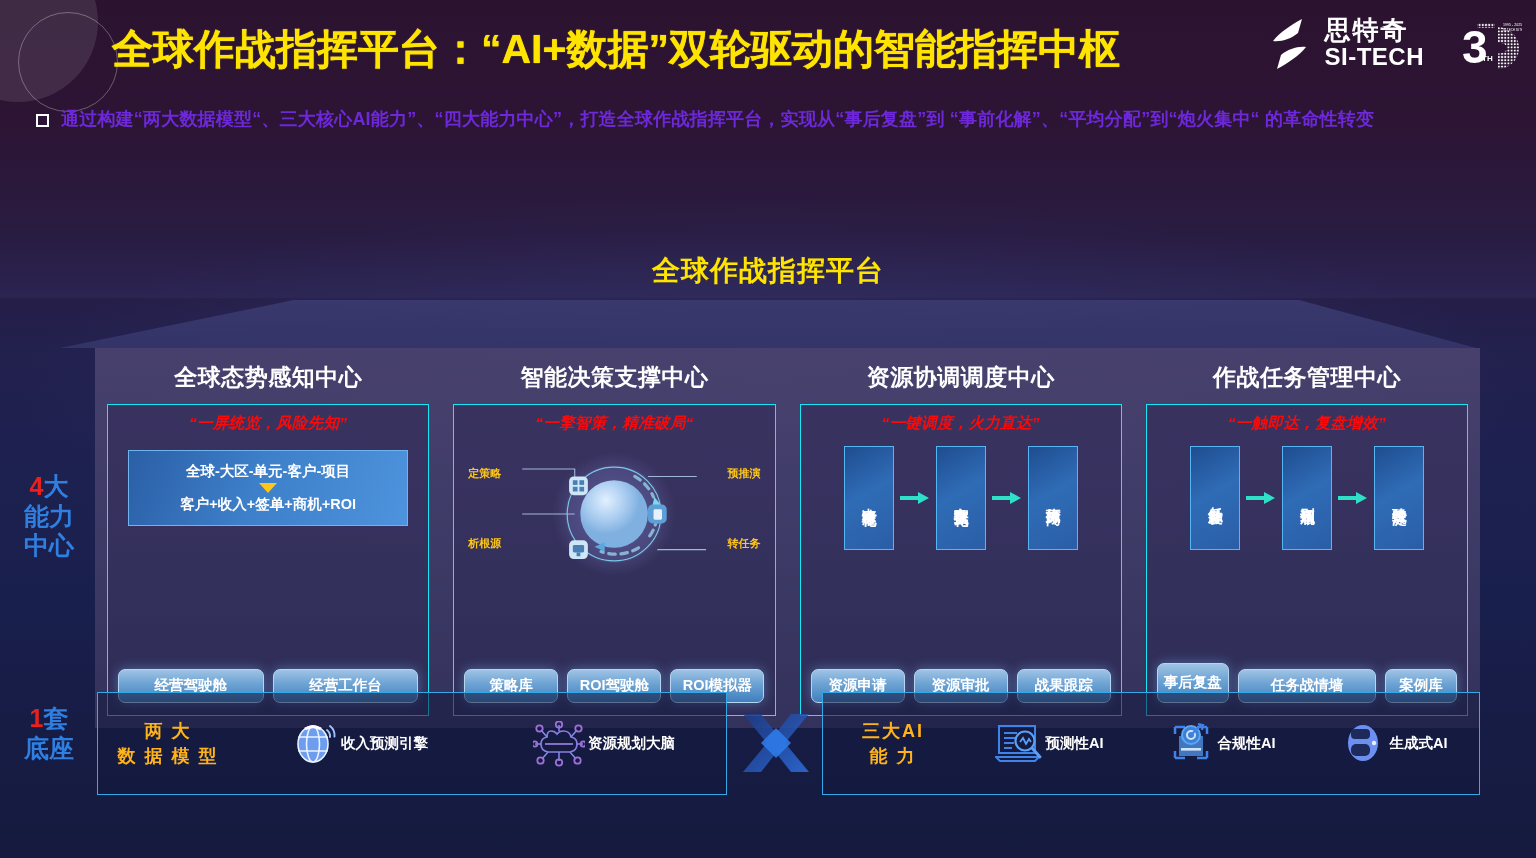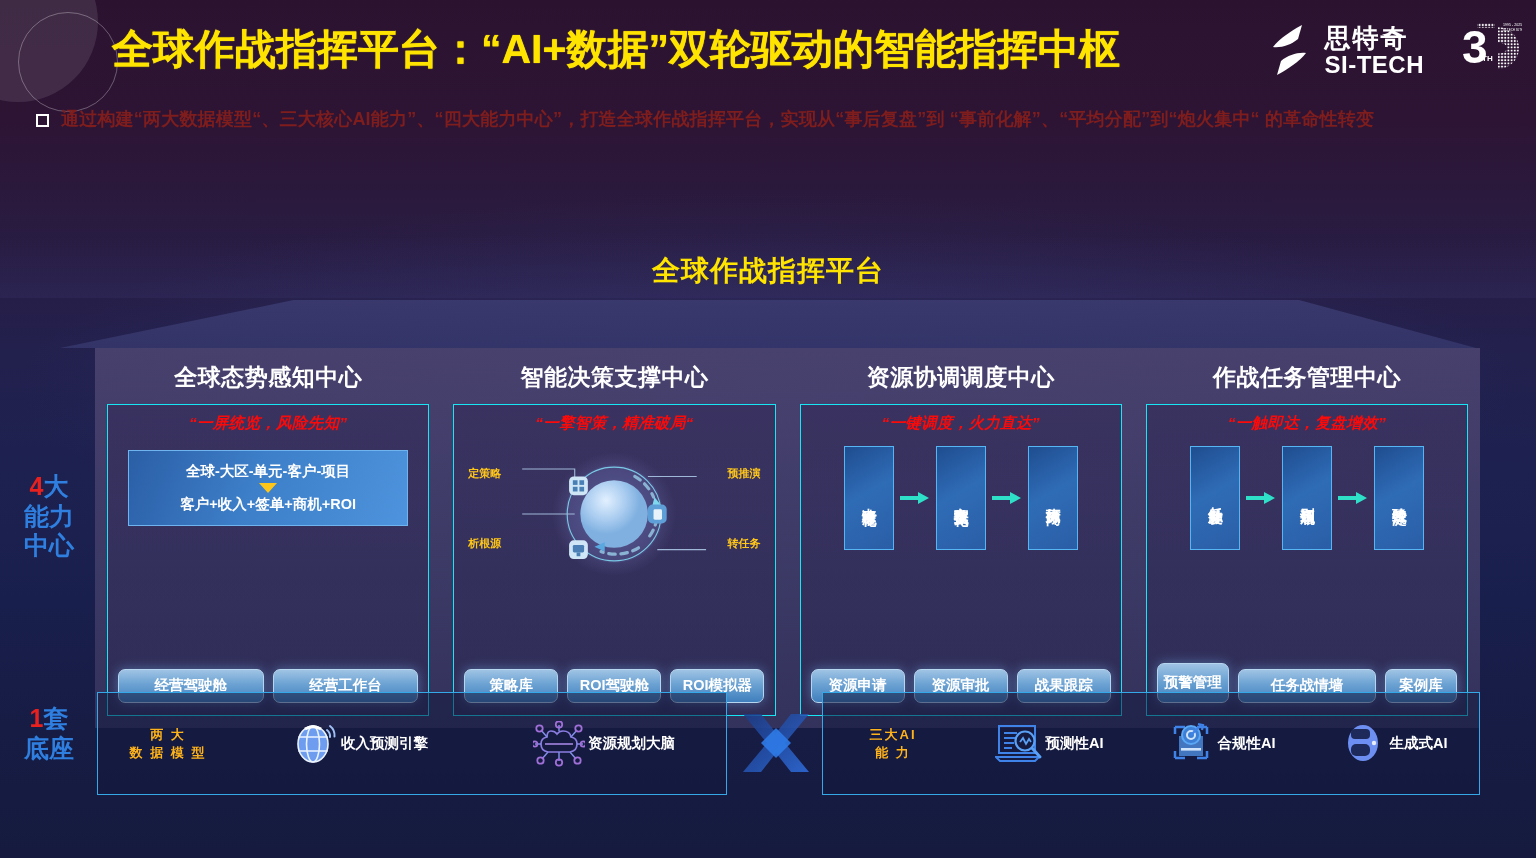--- a/index.html
+++ b/index.html
@@ -28,37 +28,37 @@
   }
 
   
   .header{ position:absolute; left:0; top:0; width:100%; height:100px; }
   .title{
     position:absolute; left:112px; top:22px;
     font-size:41px; font-weight:bold; color:#ffe400;
     letter-spacing:0px; white-space:nowrap;
     text-shadow:0 0 1px #ffe400;
   }
-  .logo-wrap{ position:absolute; right:14px; top:17px; display:flex; align-items:flex-end; gap:14px; }
+  .logo-wrap{ position:absolute; right:14px; top:17px; display:flex; align-items:flex-start; gap:14px; }
   .logo-mark{ width:40px; height:54px; }
   .logo-text{ line-height:1; }
   .logo-cn{ font-size:26px; font-weight:bold; letter-spacing:2px; color:#fff; }
   .logo-en{ font-size:24px; font-weight:bold; letter-spacing:.5px; color:#fff; margin-top:2px; }
   .anniv{ position:relative; width:76px; height:60px; margin-left:8px; }
 
   
   .subtitle{
     position:absolute; left:36px; top:106px; width:1480px;
     display:flex; align-items:flex-start; gap:12px;
   }
   .bullet-sq{
     width:13px; height:13px; border:2px solid #fff; margin-top:8px; flex:none;
   }
   .subtitle-text{
-    font-size:18px; font-weight:bold; line-height:1.55; color:#7f1d1d;
+    font-size:18px; font-weight:bold; line-height:1.55; color:#6d28d9;
     letter-spacing:.2px;
   }
 
   
   .platform-band{
     position:absolute; left:0; top:236px; width:100%; height:62px;
     background:linear-gradient(180deg, rgba(60,48,92,0) 0%, rgba(60,55,110,.25) 100%);
   }
   .platform-title{
     position:absolute; left:0; top:252px; width:100%;
@@ -154,21 +154,21 @@
   
   .found{
     position:absolute; top:692px; height:103px;
     border:1.6px solid #35a9e8; background:rgba(20,26,62,.55);
     display:flex; align-items:center;
   }
   .found-left{ left:97px; width:630px; }
   .found-right{ left:822px; width:658px; }
   .found-title{
     width:140px; text-align:center; color:#ffb31a; font-weight:bold;
-    font-size:13px; line-height:1.35; letter-spacing:2px; flex:none;
+    font-size:18px; line-height:1.35; letter-spacing:2px; flex:none;
   }
   .found-item{
     flex:1; display:flex; flex-direction:row; align-items:center; justify-content:center; gap:3px;
   }
   .found-item-label{ font-size:14.5px; font-weight:bold; color:#fff; white-space:nowrap; }
   .xmark{ position:absolute; left:739px; top:706px; width:74px; height:74px; }
 </style>
 </head>
 <body>
 
@@ -354,21 +354,21 @@
                 <path d="M0 5 h18 v-4 l11 6 -11 6 v-4 h-18 z" fill="#2ee0c8"></path>
               </svg>
           <div class="step">识别瓶颈</div>
           <svg class="arrow" viewBox="0 0 30 14">
                 <path d="M0 5 h18 v-4 l11 6 -11 6 v-4 h-18 z" fill="#2ee0c8"></path>
               </svg>
           <div class="step">经验沉淀</div>
         </div>
       </div>
       <div class="pill-row">
-        <div class="pill tall" style="flex:0 0 72px">预警管理</div>
+        <div class="pill tall" style="flex:0 0 72px">事后复盘</div>
         <div class="pill">任务战情墙</div>
         <div class="pill" style="flex:0 0 72px">案例库</div>
       </div>
     </div>
   </div>
 
  </div>
 </div>
 
 <div class="found found-left">

